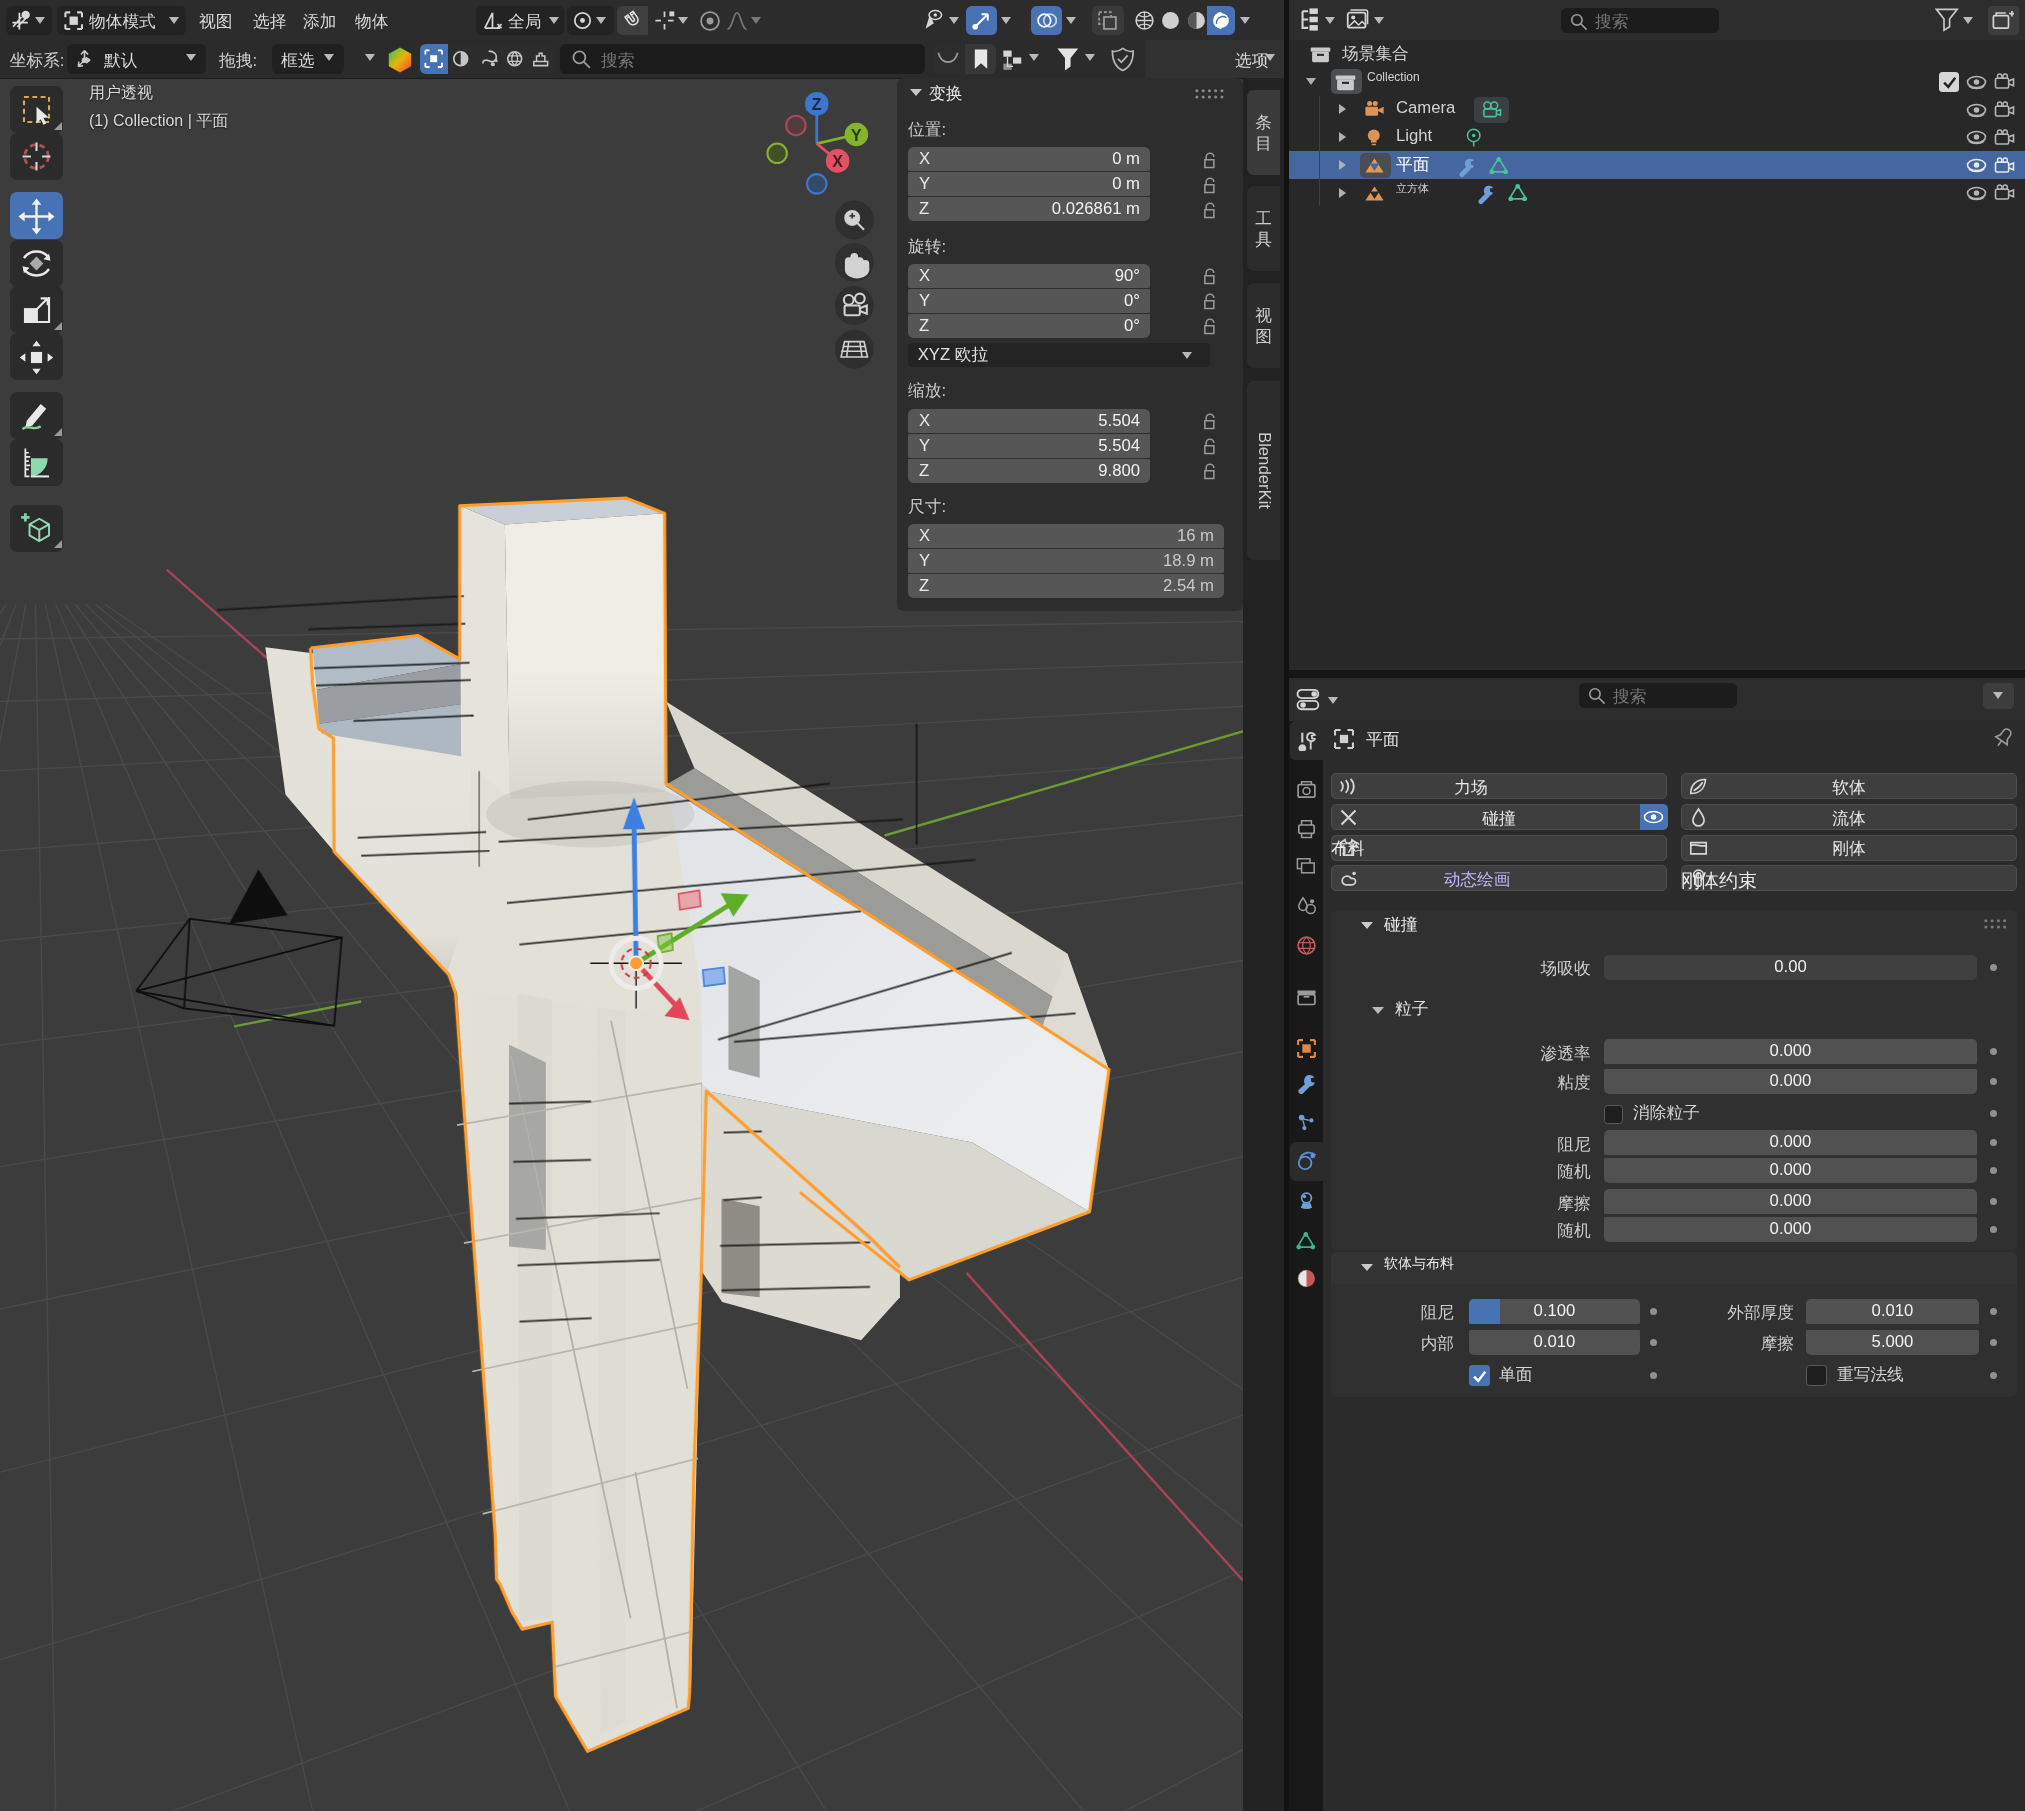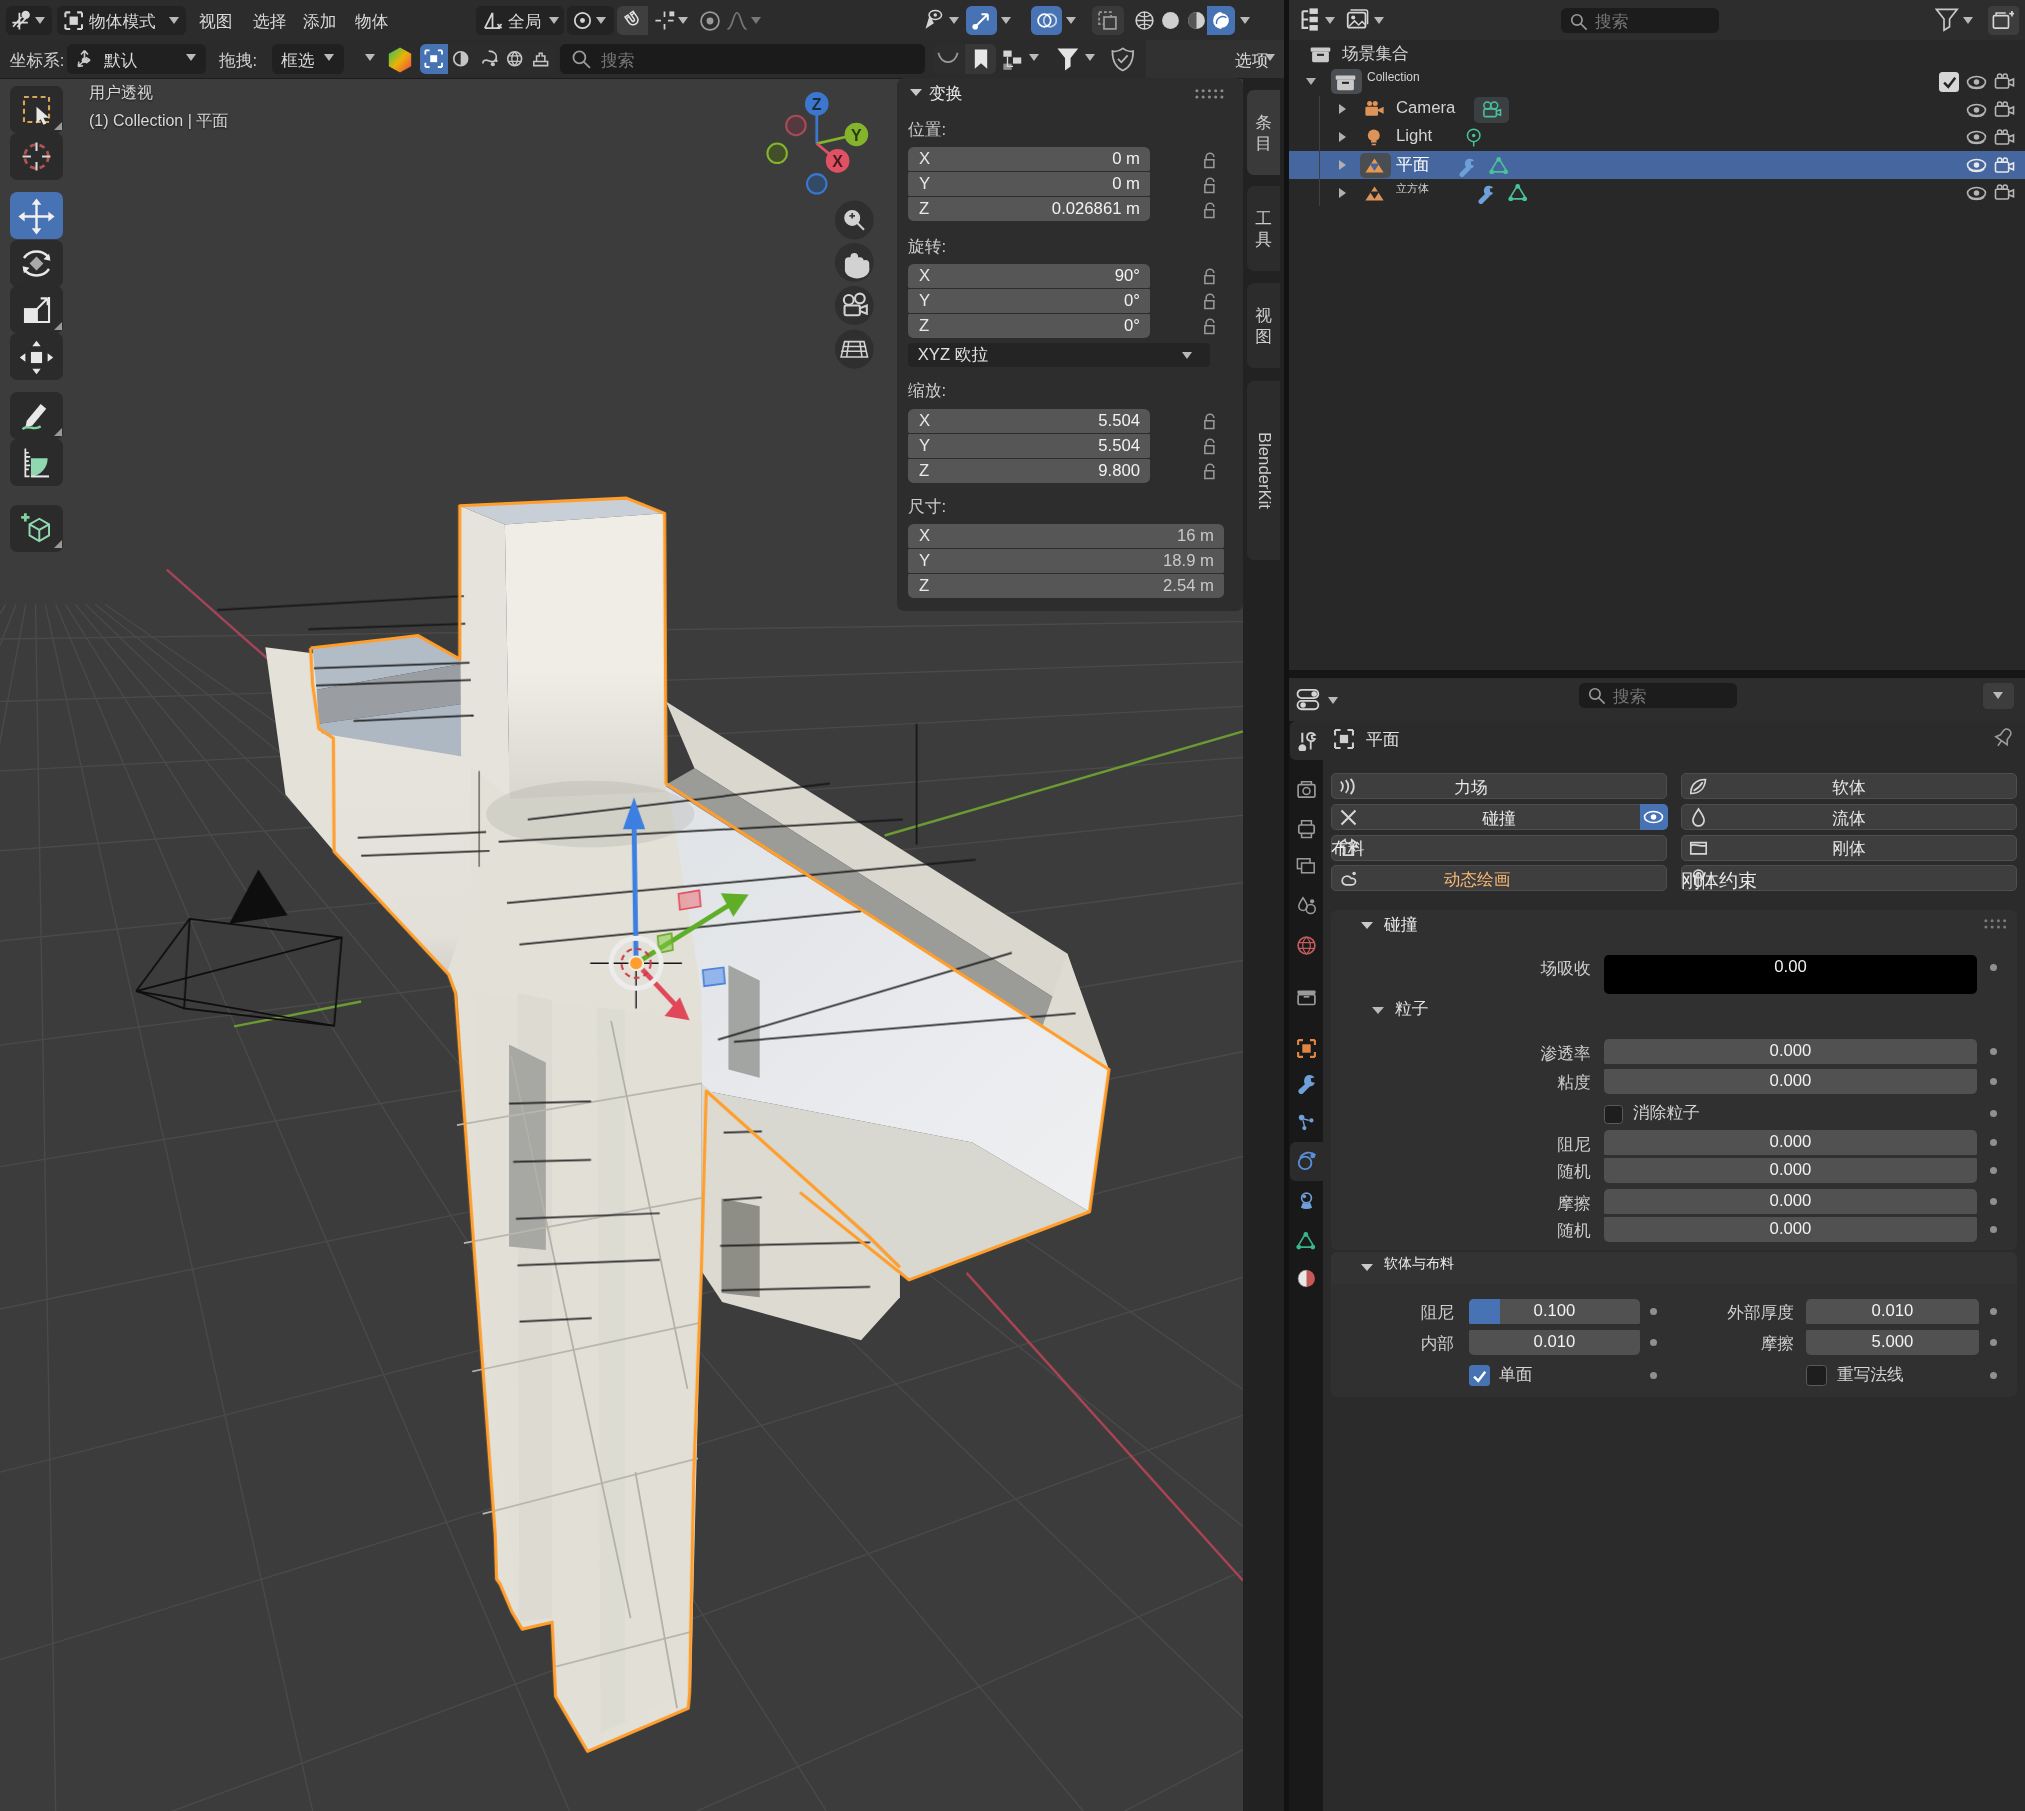--- a/index.html
+++ b/index.html
@@ -849,21 +849,21 @@
       <div class="r" style="left:392px;top:156px;width:336px;height:26px;background:#3e3e3e;border:0.7px solid #4e4e4e;border-radius:4.9px;box-sizing:border-box"></div>
       <svg class="r" style="left:399px;top:158px" width="21" height="21" viewBox="0 0 30 30">
         <path d="M4 8 h22 v16 h-22 Z M4 12 C10 9 20 15 26 12" stroke="#d5d5d5" stroke-width="2.4" fill="none"></path>
       </svg>
       <div class="r txt" style="left:392px;top:158px;width:336px;text-align:center;font-size:16.7px;color:#e8e8e8">刚体</div>
       <div class="r" style="left:42px;top:186px;width:336px;height:26px;background:#3e3e3e;border:0.7px solid #4e4e4e;border-radius:4.9px;box-sizing:border-box"></div>
       <svg class="r" style="left:49px;top:189px" width="21" height="21" viewBox="0 0 30 30">
         <path d="M6 18 a7 7 0 0 1 13 -3 c3 -1 6 1 6 4 a5 5 0 0 1 -5 5 h-9 a6 6 0 0 1 -5 -6 Z" stroke="#d5d5d5" stroke-width="2.4" fill="none"></path>
         <circle cx="23" cy="8" r="2.5" fill="#d5d5d5"></circle>
       </svg>
-      <div class="r txt" style="left:42px;top:189px;width:292px;text-align:center;font-size:16.7px;color:#fdba74">动态绘画</div>
+      <div class="r txt" style="left:42px;top:189px;width:292px;text-align:center;font-size:16.7px;color:#c4b5fd">动态绘画</div>
       <div class="r" style="left:392px;top:186px;width:336px;height:26px;background:#3e3e3e;border:0.7px solid #4e4e4e;border-radius:4.9px;box-sizing:border-box"></div>
       <svg class="r" style="left:399px;top:189px" width="21" height="21" viewBox="0 0 30 30">
         <path d="M15 3 a7 7 0 0 1 7 7 v2 h-4 v-2 a3 3 0 0 0 -6 0 v2 h-4 v-2 a7 7 0 0 1 7 -7 Z M11 14 h8 v8 a4 4 0 0 1 -8 0 Z" stroke="#d5d5d5" stroke-width="2.3" fill="none"></path>
       </svg>
       <div class="r txt" style="left:392px;top:189px;width:266px;text-align:left;font-size:19px;color:#e8e8e8">刚体约束</div>
       <div class="r" style="left:351px;top:125px;width:28px;height:26px;background:#4772b3;border-radius:0 4.9px 4.9px 0"></div>
       <svg class="r" style="left:354px;top:129px" width="21" height="18" viewBox="0 0 30 26">
         <ellipse cx="15" cy="13" rx="13" ry="8" stroke="#fff" stroke-width="2.3" fill="none"></ellipse>
         <circle cx="15" cy="13" r="4" fill="#fff"></circle>
       </svg>
@@ -874,21 +874,21 @@
         <circle cx="4" cy="4" r="2.2" fill="#7a7a7a"></circle>
         <circle cx="13" cy="4" r="2.2" fill="#7a7a7a"></circle>
         <circle cx="22" cy="4" r="2.2" fill="#7a7a7a"></circle>
         <circle cx="31" cy="4" r="2.2" fill="#7a7a7a"></circle>
         <circle cx="4" cy="13" r="2.2" fill="#7a7a7a"></circle>
         <circle cx="13" cy="13" r="2.2" fill="#7a7a7a"></circle>
         <circle cx="22" cy="13" r="2.2" fill="#7a7a7a"></circle>
         <circle cx="31" cy="13" r="2.2" fill="#7a7a7a"></circle>
       </svg>
       <div class="r txt" style="left:23.6px;top:278px;width:278px;text-align:right;font-size:16.7px;color:#cdcdcd">场吸收</div>
-      <div class="r" style="left:315px;top:276px;width:373px;height:39px;background:#000000;border-radius:4.9px 4.9px 4.9px 4.9px;overflow:hidden">
+      <div class="r" style="left:315px;top:276px;width:373px;height:25px;background:#404040;border-radius:4.9px 4.9px 4.9px 4.9px;overflow:hidden">
         <div class="r" style="left:0;top:2.1px;width:373px;text-align:center;font-size:16.7px;color:#f2f2f2">0.00</div>
       </div>
       <div class="r dot" style="left:701px;top:285px"></div>
       <div class="r" style="left:83px;top:328px;width:0;height:0;border-left:6.3px solid transparent;border-right:6.3px solid transparent;border-top:7.6px solid #b9b9b9"></div>
       <div class="r txt" style="left:106px;top:318px;font-size:16.7px;color:#e3e3e3">粒子</div>
       <div class="r txt" style="left:23.6px;top:363px;width:278px;text-align:right;font-size:16.7px;color:#cdcdcd">渗透率</div>
       <div class="r" style="left:315px;top:360px;width:373px;height:25px;background:#515151;border-radius:4.9px 4.9px 1.4px 1.4px;overflow:hidden">
         <div class="r" style="left:0;top:2.1px;width:373px;text-align:center;font-size:16.7px;color:#f2f2f2">0.000</div>
       </div>
       <div class="r dot" style="left:701px;top:369px"></div>

